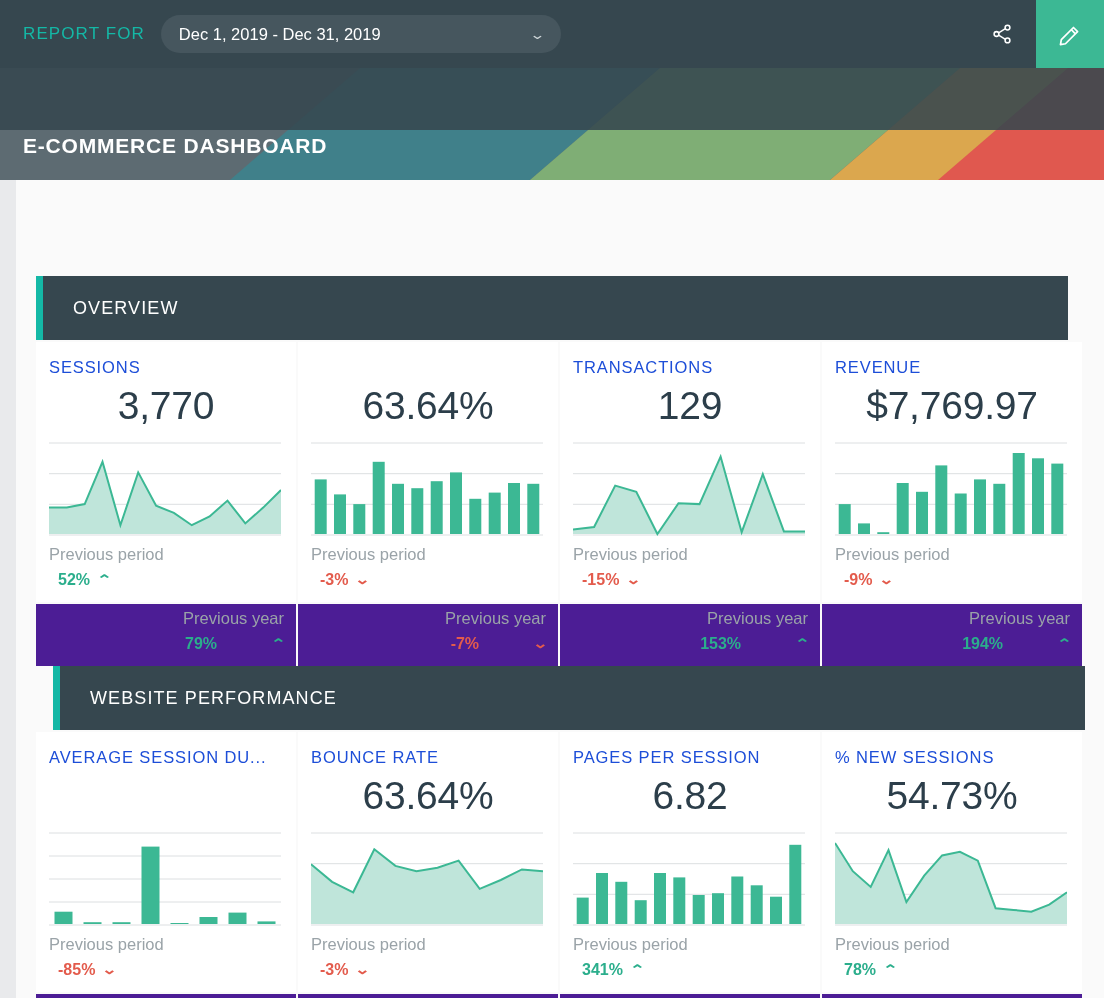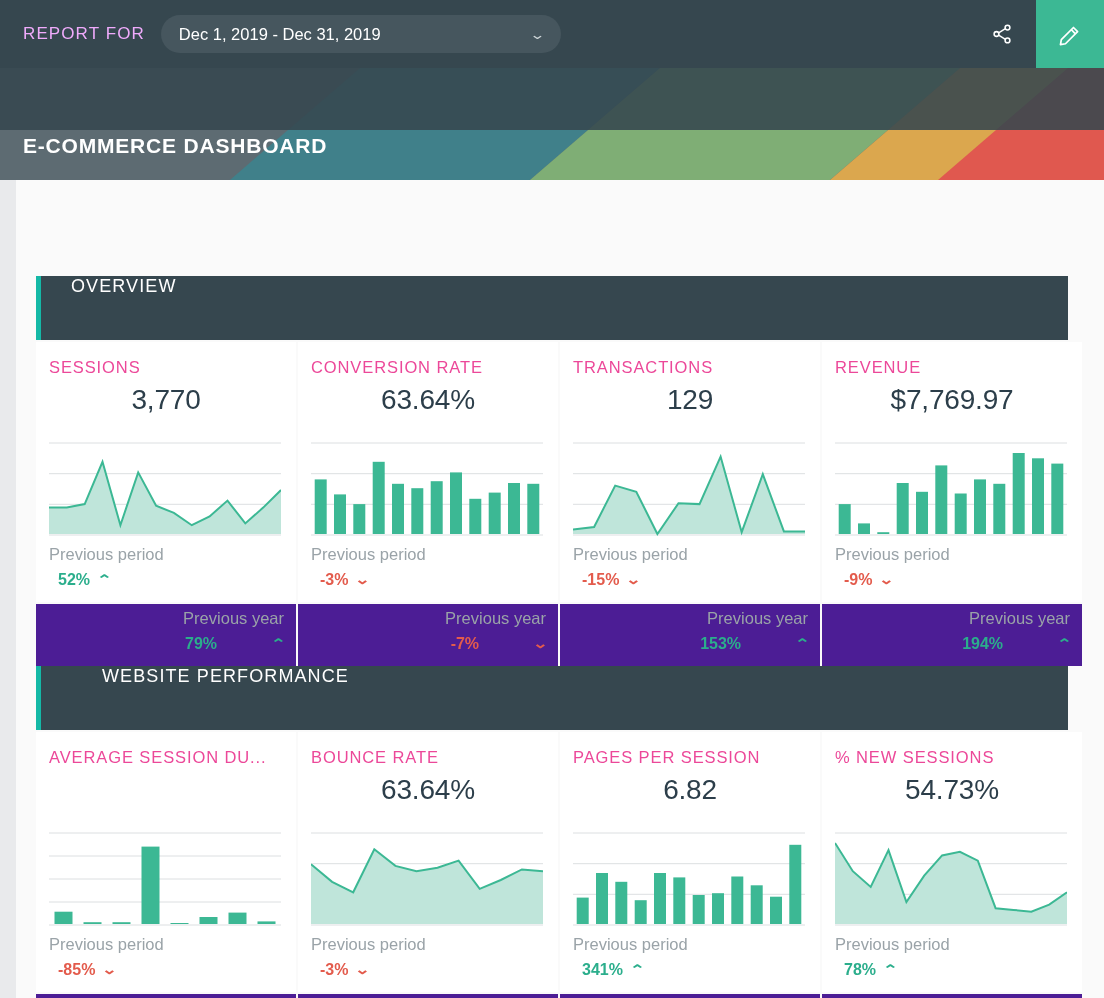--- a/index.html
+++ b/index.html
@@ -9,21 +9,21 @@
     font-family: "Liberation Sans", sans-serif;
     overflow: hidden;
   }
 
   
   .topbar {
     position: absolute; left: 0; top: 0; width: 1104px; height: 68px;
     background: #36474f; display: flex; align-items: center; z-index: 5;
   }
   .topbar-label {
-    color: #f0abfc; font-size: 17px; letter-spacing: 1.1px;
+    color: #14b8a6; font-size: 17px; letter-spacing: 1.1px;
     margin-left: 23px; font-weight: 400; white-space: nowrap; text-align: center;
   }
   .date-select {
     margin-left: 16px; width: 400px; height: 38px; border-radius: 19px;
     background: #46565e; display: flex; align-items: center;
     padding: 16px 18px; cursor: pointer;
   }
   .date-select .val { color: #ffffff; font-size: 16.5px; flex: 1; }
   .date-select .chev {
     color: #cfd6d9; font-size: 13px; line-height: 1; transform: scaleX(1.5);
@@ -60,41 +60,41 @@
     background: #fafafa;
   }
   .gutter {
     position: absolute; left: 0; top: 0; width: 8px; height: 818px;
     background: #e9eaec;
   }
 
   
   .section-head {
     position: absolute; height: 64px; background: #36474f;
-    display: flex; 
-    border-left: 5px solid #14b8a6;
+    display: flex; align-items: center;
+    border-left: 7px solid #14b8a6;
   }
   .section-head .txt {
     color: #ffffff; font-size: 18px; letter-spacing: 1.1px;
     font-weight: 400; margin-left: 30px;
   }
 
   
   .card {
     position: absolute; background: #ffffff; overflow: hidden;
   }
   .card-title {
     position: absolute; left: 13px; top: 16px;
-    font-size: 16.5px; color: #ec4899; letter-spacing: 0.9px;
+    font-size: 16.5px; color: #1d4ed8; letter-spacing: 0.9px;
     white-space: nowrap; overflow: hidden; text-overflow: ellipsis;
     width: 232px;
   }
   .card-value {
     position: absolute; left: 0; top: 42px; width: 100%;
-    text-align: center; font-size: 28px; color: #2c3e4a; font-weight: 400;
+    text-align: center; font-size: 39px; color: #2c3e4a; font-weight: 400;
     letter-spacing: -0.2px;
   }
   .spark {
     position: absolute; left: 13px; top: 98px; width: 232px; height: 98px;
   }
   .spark svg { display: block; }
   .prev-period-lbl {
     position: absolute; left: 13px; top: 203px;
     font-size: 16.5px; color: #9aa3a8;
   }
@@ -199,21 +199,20 @@
       </div>
     </div>
     <div class="pyear" style="left: 28px; top: 424px; width: 260px; height: 62px;">
       <span class="lbl">Previous year</span>
       <span class="val up">
         <span>79%</span>
         <span class="arrow">⌃</span>
       </span>
     </div>
     <div class="card" style="left: 290px; top: 162px; width: 260px; height: 260px;">
-      <div class="card-title">CONVERSION RATE</div>
       <div class="card-value">63.64%</div>
       <div class="spark">
         <svg width="232" height="98">
     <line x1="0" y1="3.0" x2="232" y2="3.0" stroke="#dcdfe1" stroke-width="1"></line>
           <line x1="0" y1="33.7" x2="232" y2="33.7" stroke="#dcdfe1" stroke-width="1"></line>
           <line x1="0" y1="64.3" x2="232" y2="64.3" stroke="#dcdfe1" stroke-width="1"></line>
           <line x1="0" y1="95.0" x2="232" y2="95.0" stroke="#dcdfe1" stroke-width="1"></line>
           <rect x="3.7" y="39.4" width="12.0" height="54.6" fill="#3cb894"></rect>
           <rect x="23.0" y="54.4" width="12.0" height="39.6" fill="#3cb894"></rect>
           <rect x="42.3" y="64.1" width="12.0" height="29.9" fill="#3cb894"></rect>
@@ -296,21 +295,21 @@
         <span class="arrow">⌄</span>
       </div>
     </div>
     <div class="pyear" style="left: 814px; top: 424px; width: 260px; height: 62px;">
       <span class="lbl">Previous year</span>
       <span class="val up">
         <span>194%</span>
         <span class="arrow">⌃</span>
       </span>
     </div>
-    <div class="section-head" style="left: 28px; top: 486px; width: 1032px; padding-left: 31px;">
+    <div class="section-head" style="left: 45px; top: 486px; width: 1032px;">
       <span class="txt">WEBSITE PERFORMANCE</span>
     </div>
     <div class="card" style="left: 28px; top: 552px; width: 260px; height: 260px;">
       <div class="card-title">AVERAGE SESSION DU...</div>
       <div class="spark">
         <svg width="232" height="98">
     <line x1="0" y1="3.0" x2="232" y2="3.0" stroke="#dcdfe1" stroke-width="1"></line>
           <line x1="0" y1="26.0" x2="232" y2="26.0" stroke="#dcdfe1" stroke-width="1"></line>
           <line x1="0" y1="49.0" x2="232" y2="49.0" stroke="#dcdfe1" stroke-width="1"></line>
           <line x1="0" y1="72.0" x2="232" y2="72.0" stroke="#dcdfe1" stroke-width="1"></line>

